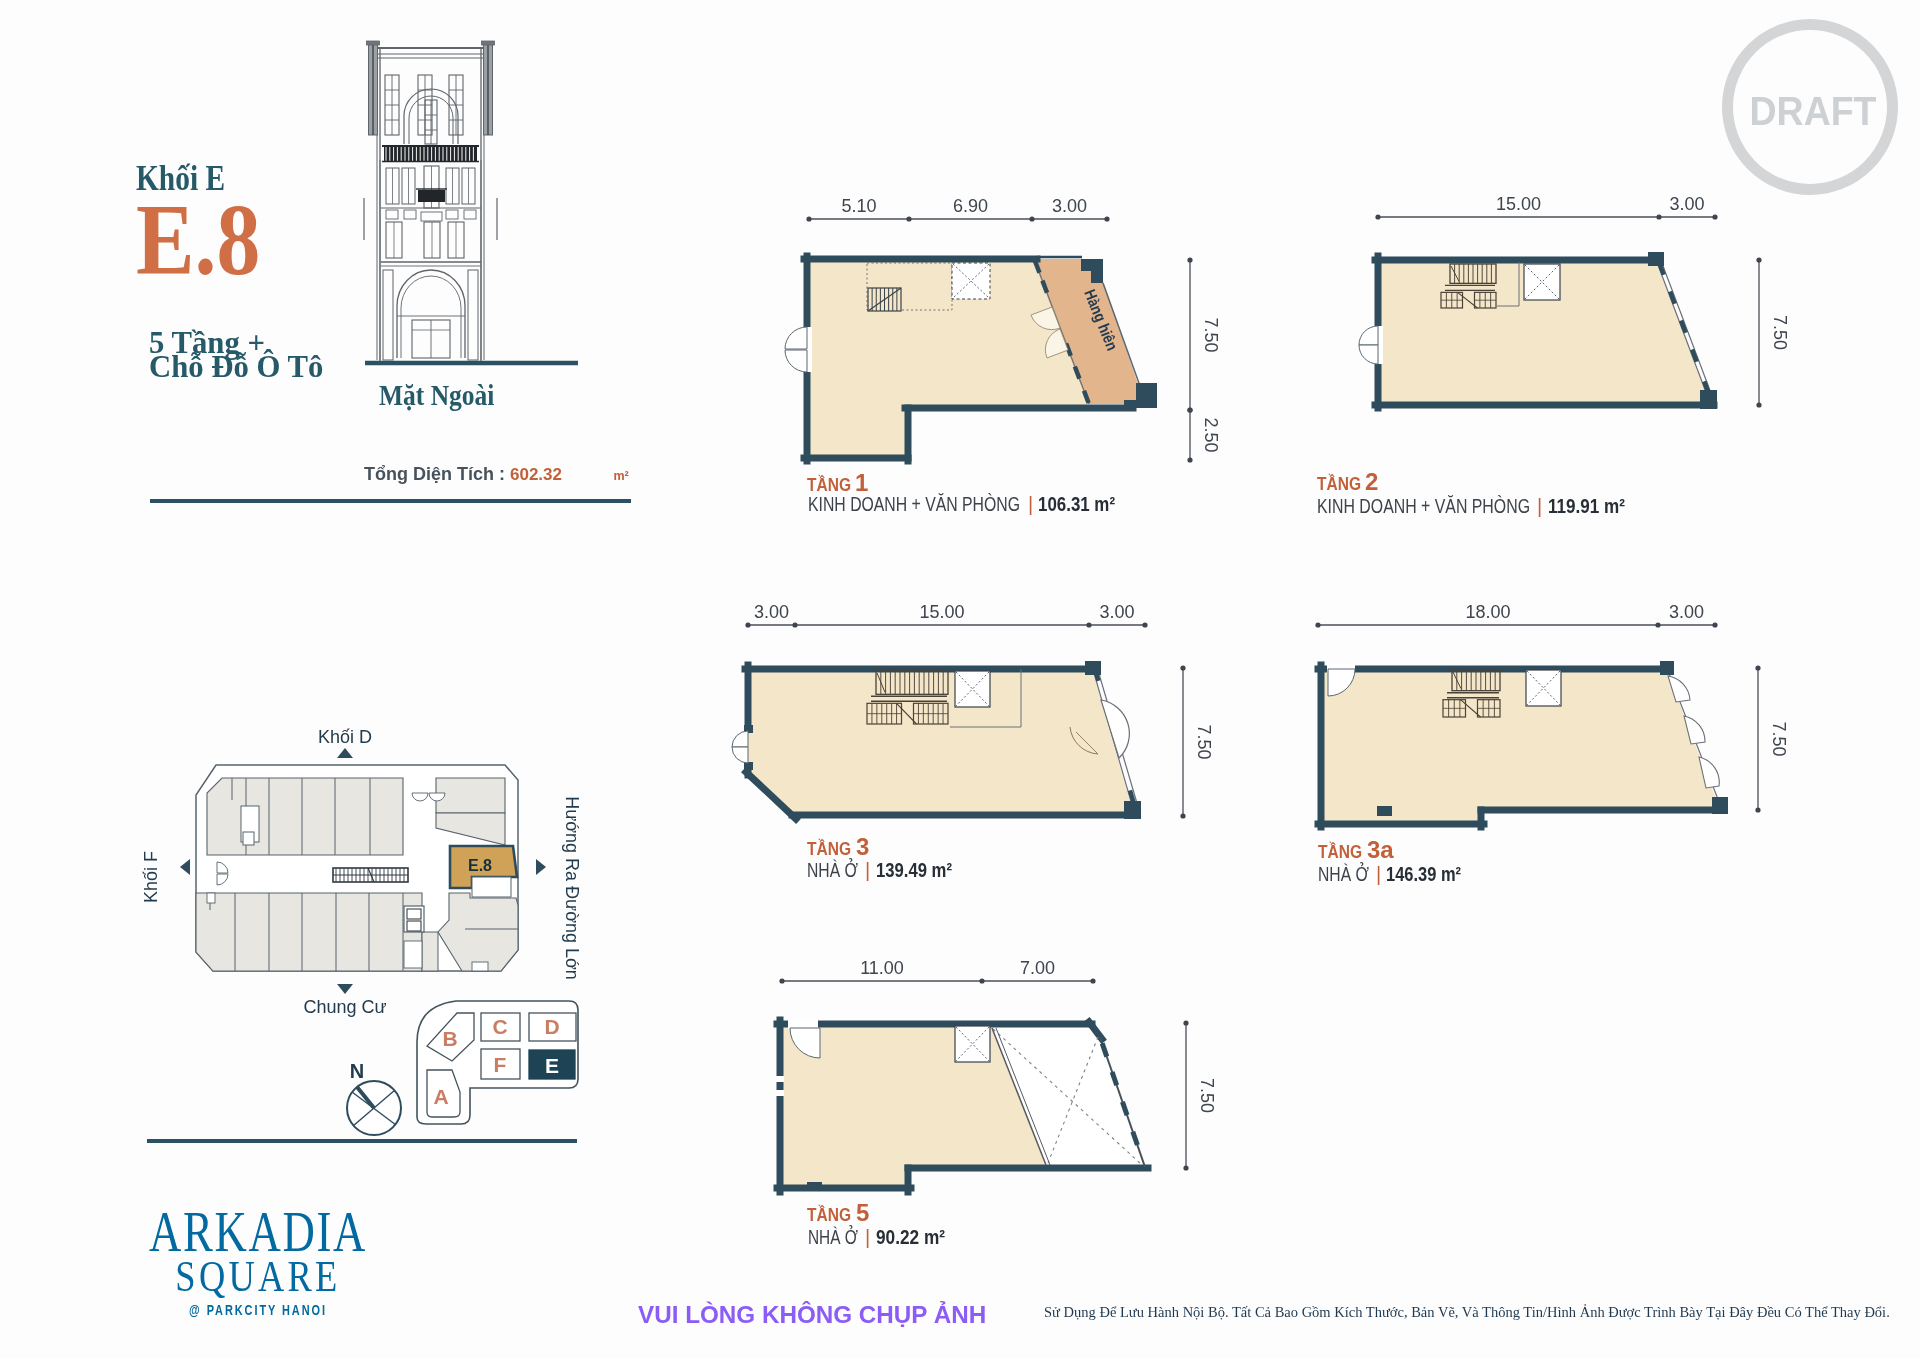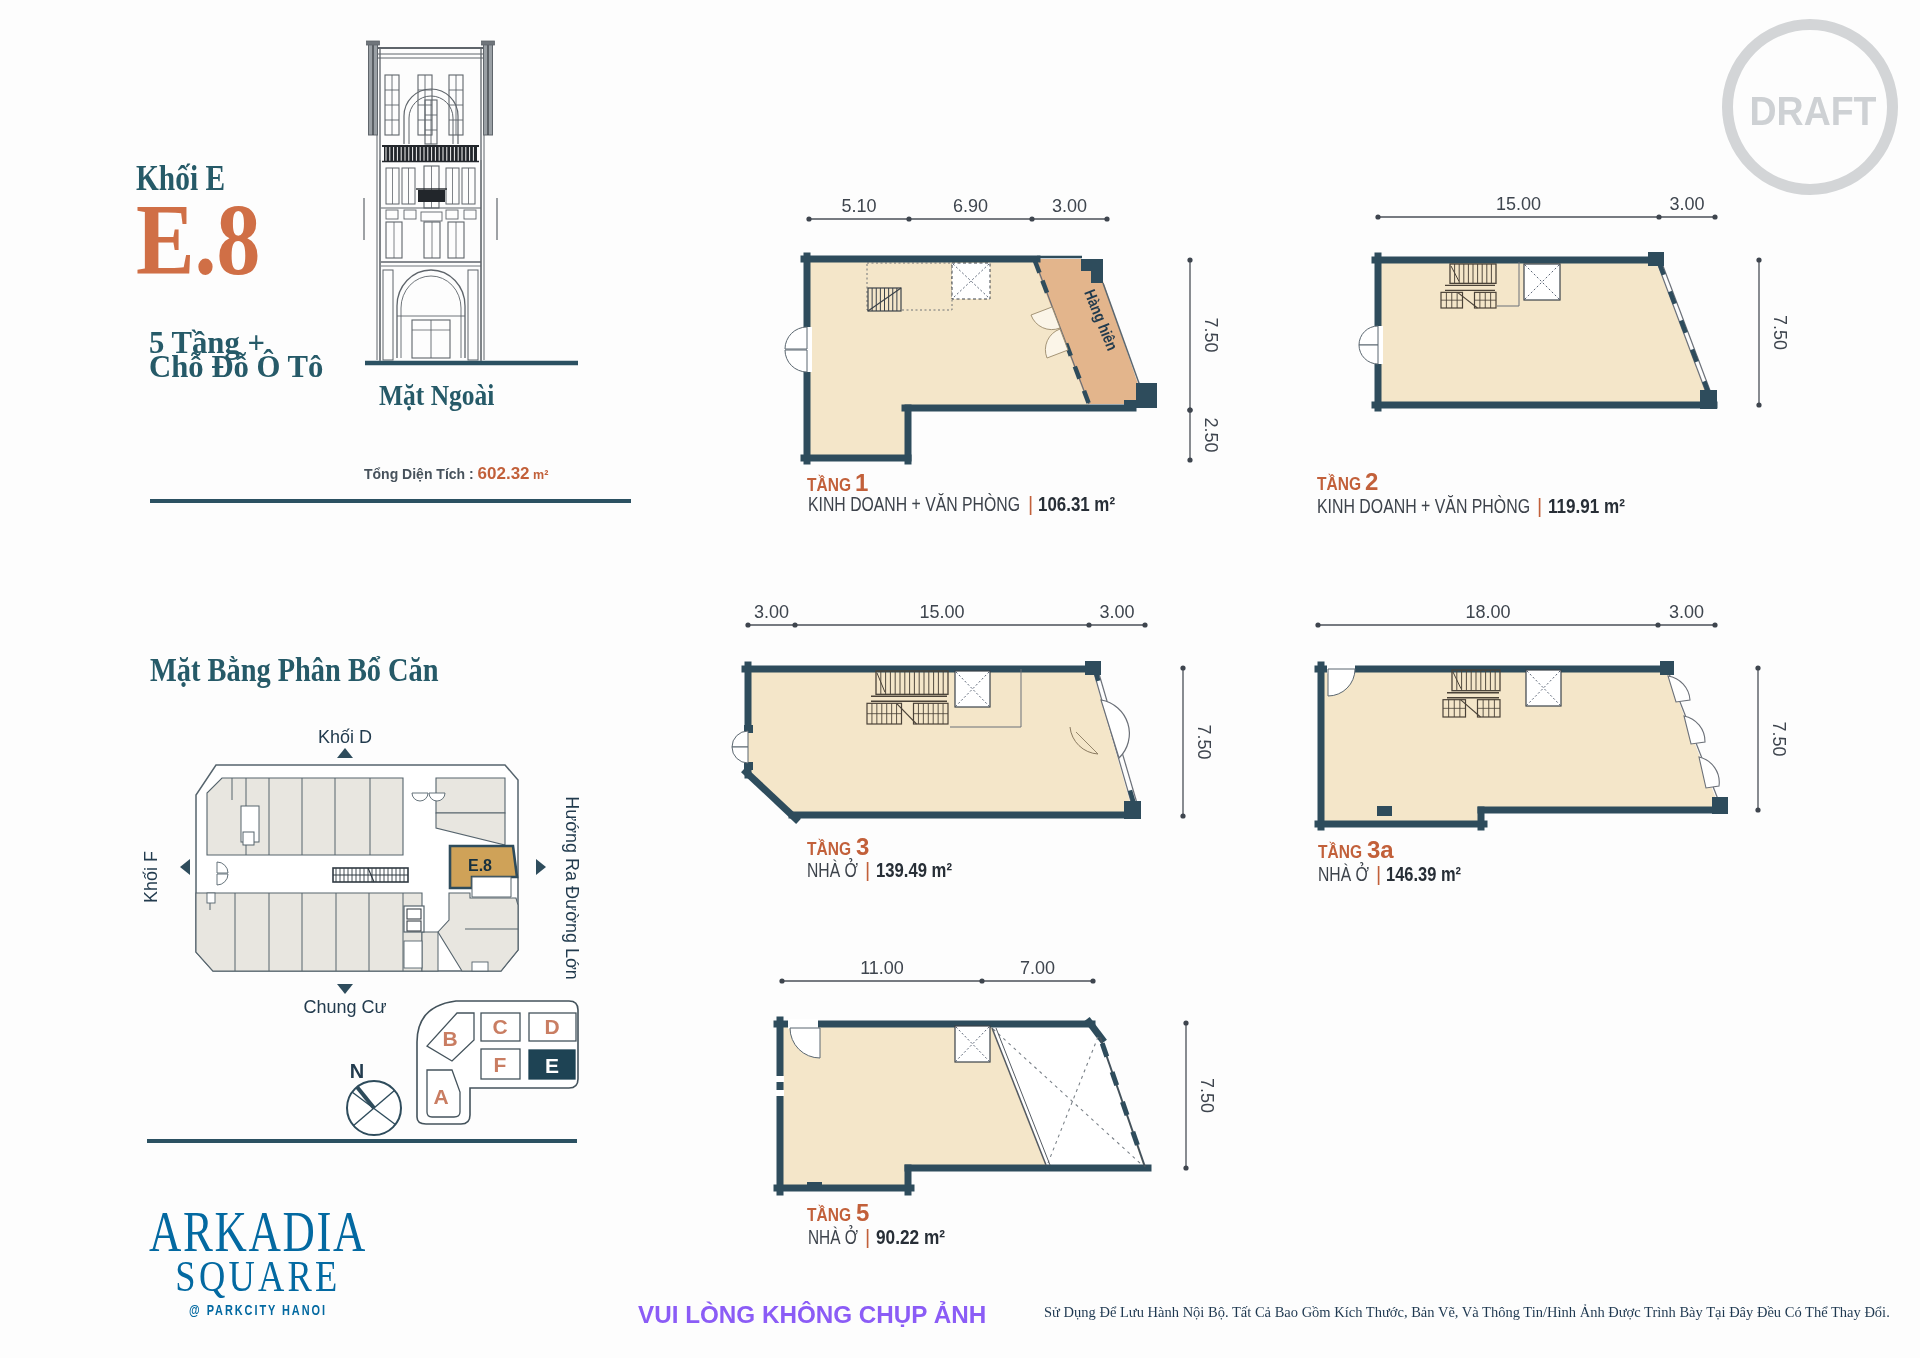--- a/index.html
+++ b/index.html
@@ -16,26 +16,25 @@
 
 <div class="abs ser teal" style="left:136px;top:159px;font-size:35px;font-weight:bold;"><span class="sx" style="transform:scaleX(0.84);">Khối E</span></div>
 
 <div class="abs ser" style="left:136px;top:181px;font-size:102px;font-weight:bold;color:#d06f46;"><span class="sx" style="transform:scaleX(0.86);">E.8</span></div>
 
 <div class="abs ser teal" style="left:149px;top:330px;font-size:32px;font-weight:bold;line-height:24px;"><span class="sx" style="transform:scaleX(0.96);">5 Tầng +<br>Chỗ Đỗ Ô Tô</span></div>
 
 <div class="abs ser teal" style="left:368px;top:378px;font-size:30px;font-weight:bold;margin-left:11px;"><span class="sx" style="transform:scaleX(0.85);">Mặt Ngoài</span></div>
 
 <div class="abs" style="left:364px;top:464px;">
-  <span style="font-size:14px;font-weight:bold;color:#47525c;">Tổng Diện Tích : </span><span style="font-size:17px;font-weight:bold;color:#c2603a;">602.32</span><span style="font-size:12.5px;font-weight:bold;color:#c2603a;"> m²</span>
+  <span style="font-size:18px;font-weight:bold;color:#47525c;">Tổng Diện Tích : </span><span style="font-size:17px;font-weight:bold;color:#c2603a;">602.32</span><span style="font-size:12.5px;font-weight:bold;color:#c2603a;margin-left:48px;"> m²</span>
 </div>
 
 <div class="abs" style="left:150px;top:499px;width:481px;height:4px;background:#2b5162;"></div>
 
-<div class="abs ser teal" style="left:150px;top:652px;font-size:33px;font-weight:bold;"><span class="sx" style="transform:scaleX(0.86);">Mặt Bằng Phân Bổ Căn</span></div>
 
 <div class="abs" style="left:147px;top:1139px;width:430px;height:4px;background:#2b5162;"></div>
 
 <div class="abs ser" style="left:0px;top:1200px;width:516px;text-align:center;color:#0369a1;">
   <div style="font-size:56px;letter-spacing:2px;transform:scaleX(0.80);">ARKADIA</div>
   <div class="abs" style="left:0;top:50px;width:516px;font-size:45px;letter-spacing:4px;transform:scaleX(0.81);">SQUARE</div>
   <div class="abs" style="left:0;top:102px;width:516px;font-family:'Liberation Sans',sans-serif;font-size:14px;font-weight:bold;letter-spacing:2.5px;transform:scaleX(0.78);">@ PARKCITY HANOI</div>
 </div>
 
 <div class="abs" style="left:638px;top:1301px;font-size:24px;font-weight:bold;color:#8b5cf6;"><span class="sx" style="transform:scaleX(1.01);">VUI LÒNG KHÔNG CHỤP ẢNH</span></div>

